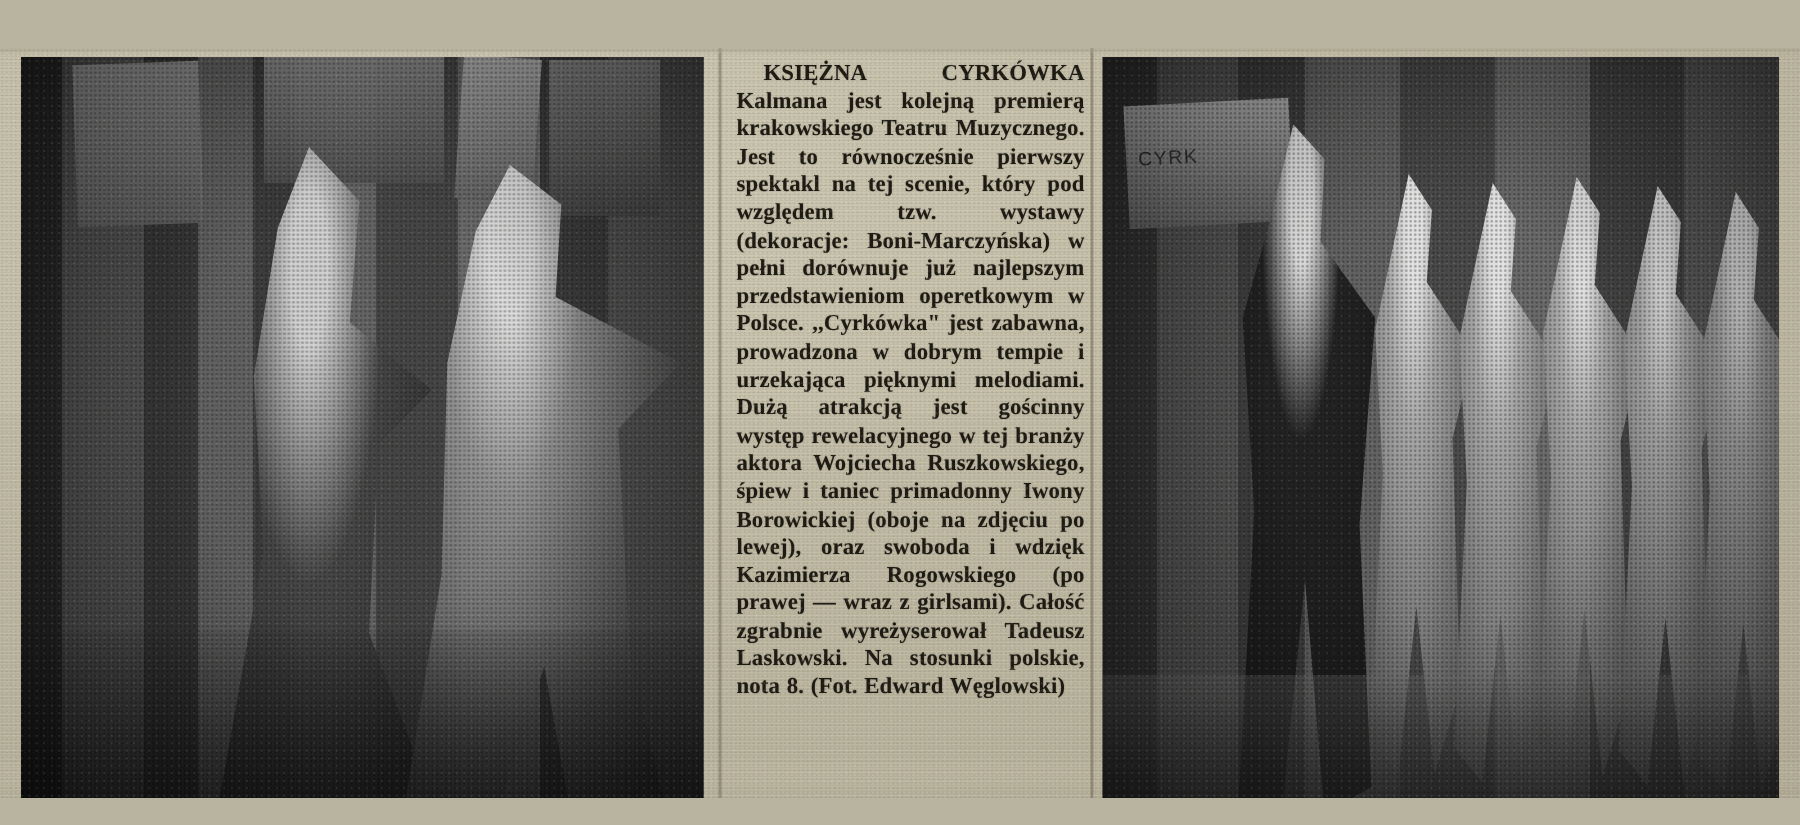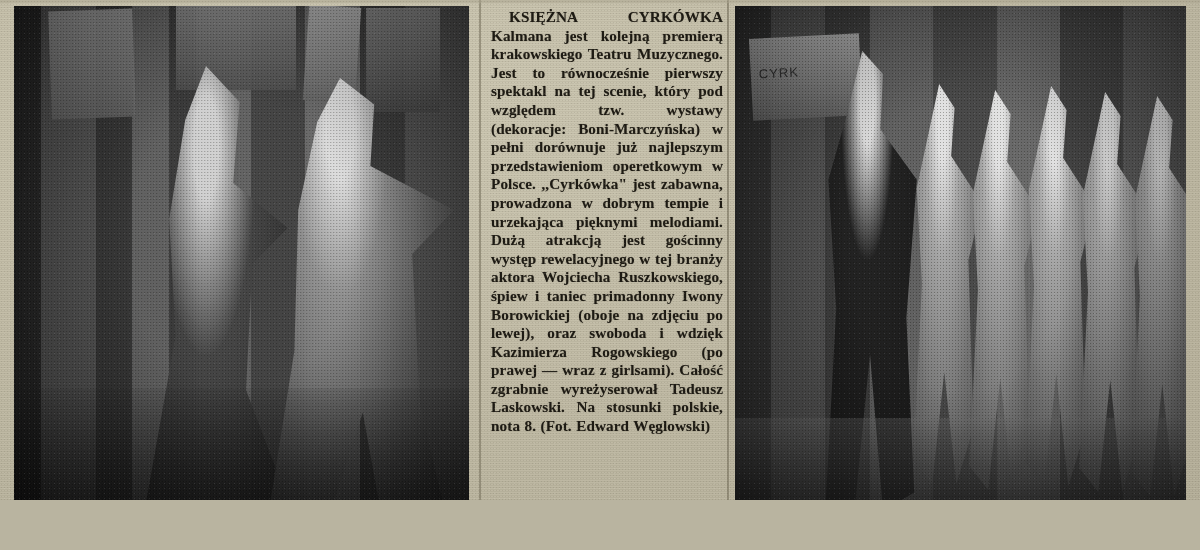--- a/index.html
+++ b/index.html
@@ -7,20 +7,21 @@
     padding: 0;
     background: #b9b4a0;
   }
   .page {
     position: relative;
     width: 1200px;
     height: 500px;
     overflow: hidden;
     background: #84cc16;
     font-family: "Liberation Serif", serif;
+    margin-top: 32px;
   }
 
   
   .paper {
     position: absolute;
     inset: 0;
     background:
       repeating-linear-gradient(0deg, rgba(0,0,0,0.035) 0px, rgba(0,0,0,0.035) 1px, rgba(255,255,255,0.03) 1px, rgba(255,255,255,0.03) 2px),
       radial-gradient(ellipse at 30% 20%, #cdc8b2 0%, #c2bca6 45%, #b4ae98 100%);
   }

